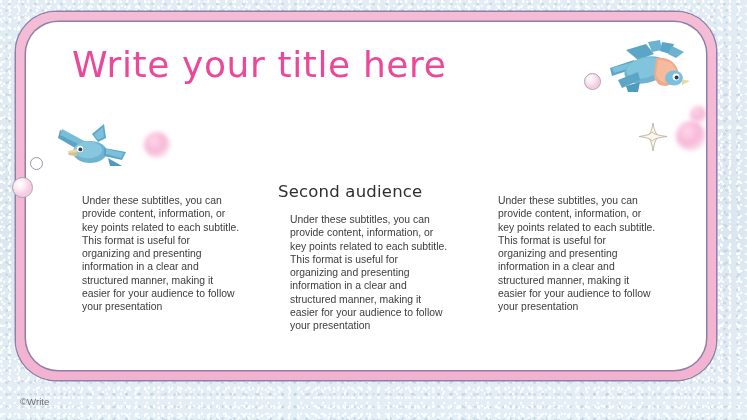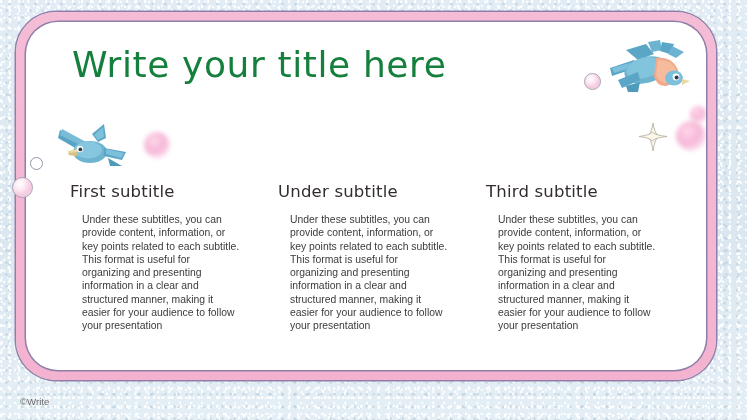--- a/index.html
+++ b/index.html
@@ -48,21 +48,21 @@
     overflow:hidden;
   }
 
   
   .title{
     position:absolute;
     left:46px;top:22px;
     font-size:36px;
     font-weight:400;
     letter-spacing:.6px;
-    color:#15803d;
+    color:#ec4899;
     font-family:"DejaVu Sans", sans-serif;
     white-space:nowrap;
   }
 
   
   .columns{
     position:absolute;
     left:44px;top:160px;
     width:600px;
     display:flex;
@@ -172,29 +172,27 @@
   <svg class="sparkle" style="left:612px;top:100px;" width="30" height="30" viewBox="0 0 30 30">
     <path d="M15 1 Q16.6 12 21 14.3 Q16.6 16.6 15 29 Q13.4 16.6 9 14.3 Q13.4 12 15 1 Z" fill="#fdf7ea" stroke="#b9b3a6" stroke-width="0.9"></path>
     <path d="M1 14.5 Q12 13.2 14.3 10 Q16.6 13.2 29 14.5 Q16.6 15.8 14.3 19 Q12 15.8 1 14.5 Z" fill="#fdf7ea" stroke="#b9b3a6" stroke-width="0.9"></path>
   </svg>
 
   <div class="soft-bubble" style="left:650px;top:99px;width:30px;height:30px;"></div>
   <div class="soft-bubble" style="left:664px;top:84px;width:17px;height:17px;"></div>
 
   <div class="columns">
     <div class="col">
-      <h2 class="col-head">First subtitle</h2>
       <p class="col-body">Under these subtitles, you can provide content, information, or key points related to each subtitle. This format is useful for organizing and presenting information in a clear and structured manner, making it easier for your audience to follow your presentation</p>
     </div>
     <div class="col">
-      <h2 class="col-head">Under subtitle</h2>
+      <h2 class="col-head">Second audience</h2>
       <p class="col-body">Under these subtitles, you can provide content, information, or key points related to each subtitle. This format is useful for organizing and presenting information in a clear and structured manner, making it easier for your audience to follow your presentation</p>
     </div>
     <div class="col">
-      <h2 class="col-head">Third subtitle</h2>
       <p class="col-body">Under these subtitles, you can provide content, information, or key points related to each subtitle. This format is useful for organizing and presenting information in a clear and structured manner, making it easier for your audience to follow your presentation</p>
     </div>
   </div>
 </div>
 
 <div class="ring-bubble" style="left:30px;top:157px;width:13px;height:13px;"></div>
 
 <div class="pearl-bubble" style="left:12px;top:177px;width:21px;height:21px;"></div>
 
 <div class="footer">©Write</div>

